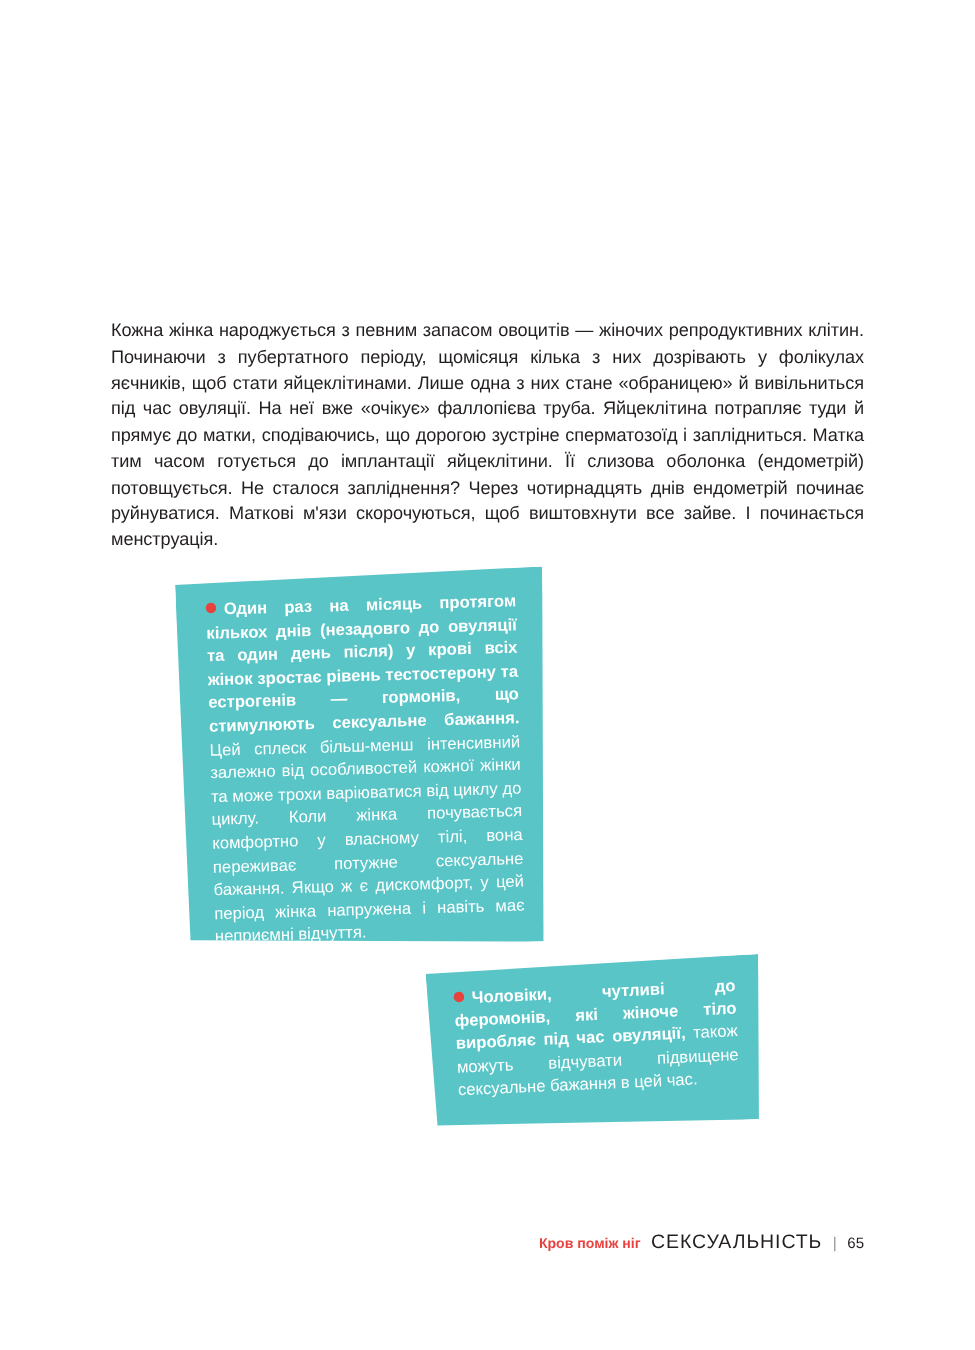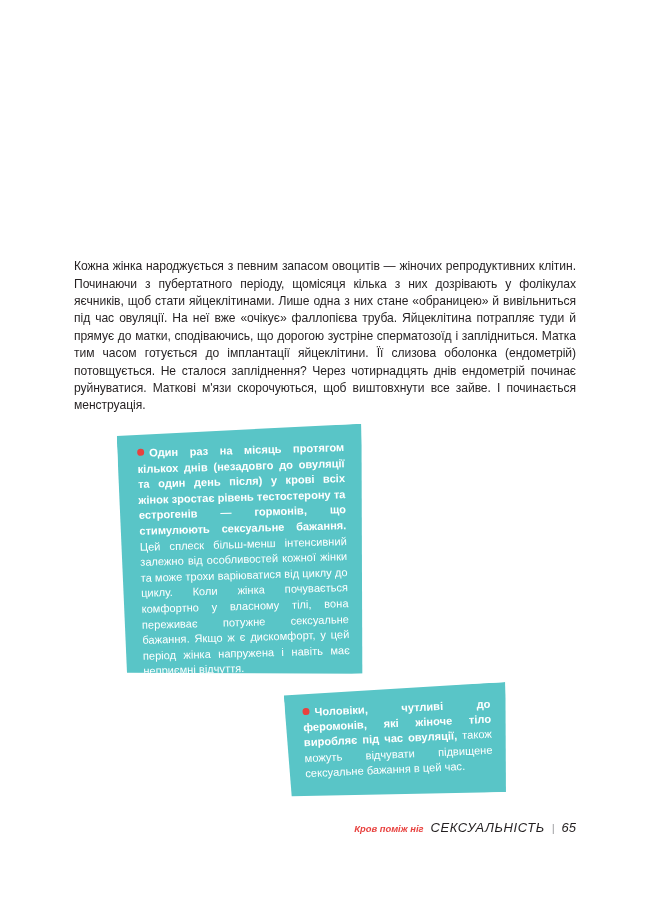--- a/index.html
+++ b/index.html
@@ -12,21 +12,20 @@
     background: #ffffff;
     font-family: "Liberation Sans", sans-serif;
     overflow: hidden;
     position: relative;
   }
 
   .page {
     position: absolute;
     inset: 0;
     background: #ffffff;
-    margin-top: 46px;
   }
 
   
   .body-text {
     position: absolute;
     left: 74px;
     top: 200px;
     width: 502px;
     font-size: 12.1px;
     line-height: 17.4px;
@@ -94,39 +93,38 @@
   .footer {
     position: absolute;
     right: 74px;
     bottom: 65px;
     display: flex;
     align-items: baseline;
     gap: 7px;
     font-size: 10.2px;
     font-family: "Liberation Sans", sans-serif;
     white-space: nowrap;
-    font-style: italic;
   }
   .footer .chapter {
     color: #e8423f;
     font-weight: bold;
     font-size: 9.4px;
   }
   .footer .section {
     color: #231f20;
     letter-spacing: 0.6px;
     font-size: 13px;
   }
   .footer .sep {
     color: #939598;
     font-size: 10.4px;
   }
   .footer .pageno {
     color: #231f20;
-    font-size: 13px;
+    font-size: 10px;
   }
 </style>
 </head>
 <body>
 
 <div class="page">
 
   <p class="body-text">Кожна жінка народжується з певним запасом овоцитів — жіночих репродуктивних клітин. Починаючи з пубертатного періоду, щомісяця кілька з них дозрівають у фолікулах яєчників, щоб стати яйцеклітинами. Лише одна з них стане «обраницею» й вивільниться під час овуляції. На неї вже «очікує» фаллопієва труба. Яйцеклітина потрапляє туди й прямує до матки, сподіваючись, що дорогою зустріне сперматозоїд і заплідниться. Матка тим часом готується до імплантації яйцеклітини. Її слизова оболонка (ендометрій) потовщується. Не сталося запліднення? Через чотирнадцять днів ендометрій починає руйнуватися. Маткові м'язи скорочуються, щоб виштовхнути все зайве. І починається менструація.</p>
 
   <div class="note note-1">

